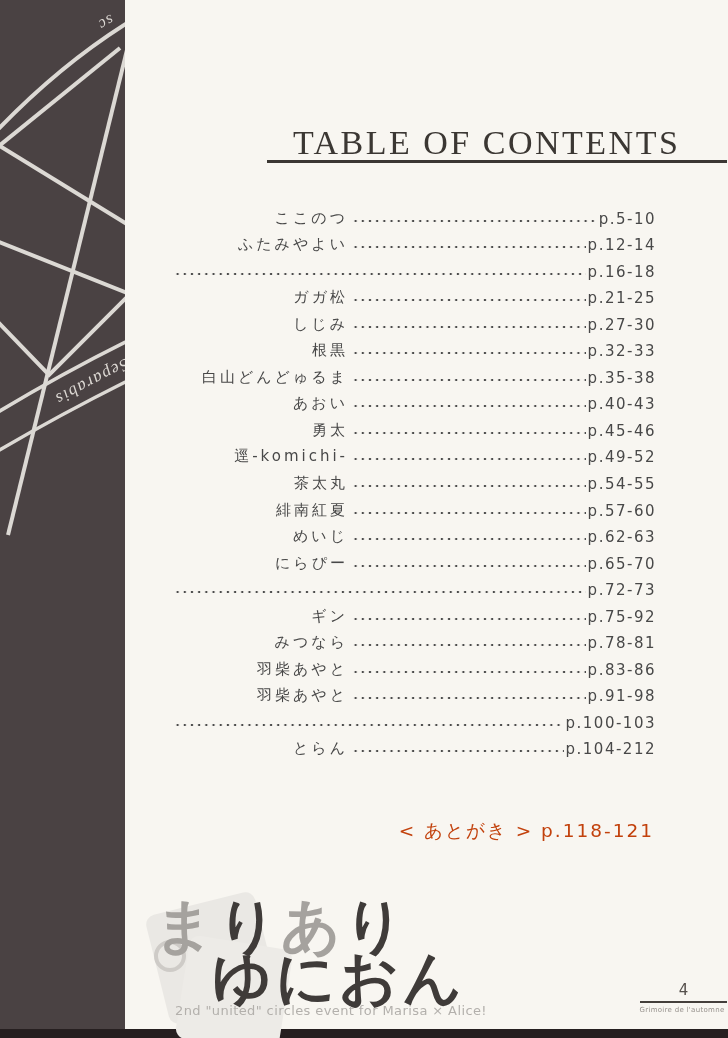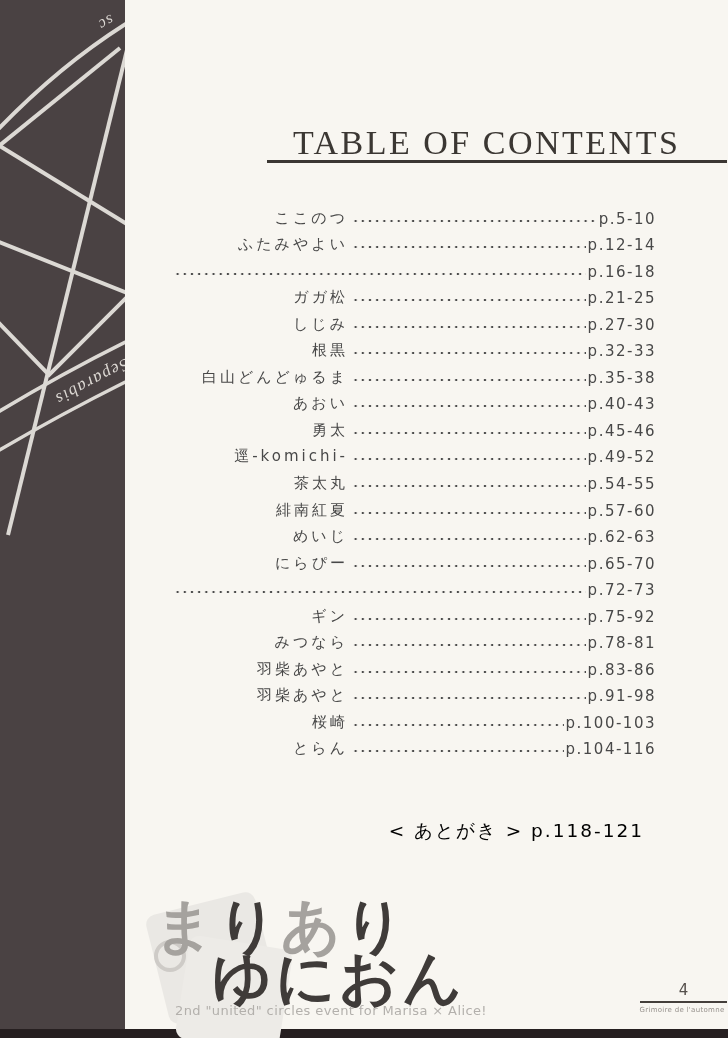--- a/index.html
+++ b/index.html
@@ -49,22 +49,22 @@
   }
   .toc-leader{
     flex:1 1 auto;height:4px;margin:0 2px 5px 4px;
     background-image:radial-gradient(circle,#4c4c4c 1.1px,rgba(0,0,0,0) 1.5px);
     background-size:7.2px 4px;background-repeat:repeat-x;background-position:left center;
   }
   .toc-pages{
     flex:none;white-space:nowrap;letter-spacing:1.5px;
   }
   .afterword{
-    position:absolute;right:84px;top:818px;
-    font-size:18.5px;color:#000000;letter-spacing:2px;white-space:nowrap;
+    position:absolute;right:74px;top:818px;
+    font-size:18.5px;color:#c2410c;letter-spacing:2px;white-space:nowrap;
   }
   
   .logo{position:absolute;left:148px;top:884px;width:300px;height:150px;}
   .logo-shape{position:absolute;background:#eae8e4;border-radius:10px;}
   .logo-shape.s1{left:8px;top:18px;width:112px;height:112px;transform:rotate(-14deg);}
   .logo-shape.s2{left:34px;top:58px;width:104px;height:104px;transform:rotate(9deg);background:#edebe7;}
   .logo-ring{
     position:absolute;left:6px;top:56px;width:24px;height:24px;border-radius:50%;
     border:4px solid #cecbc7;background:transparent;
   }
@@ -237,29 +237,28 @@
     </div>
 
 
     <div class="toc-row">
       <span class="toc-name">羽柴あやと</span>
       <span class="toc-leader"></span>
       <span class="toc-pages">p.91-98</span>
     </div>
 
     <div class="toc-row">
-      <span class="toc-name">桜崎</span>
       <span class="toc-leader"></span>
       <span class="toc-pages">p.100-103</span>
     </div>
 
     <div class="toc-row">
       <span class="toc-name">とらん</span>
       <span class="toc-leader"></span>
-      <span class="toc-pages">p.104-116</span>
+      <span class="toc-pages">p.104-212</span>
     </div>
   </div>
 
   <div class="afterword">&lt; あとがき &gt; p.118-121</div>
 
   <div class="logo">
     <div class="logo-shape s1"></div>
     <div class="logo-shape s2"></div>
     <div class="logo-ring"></div>
     <div class="logo-line l1">

